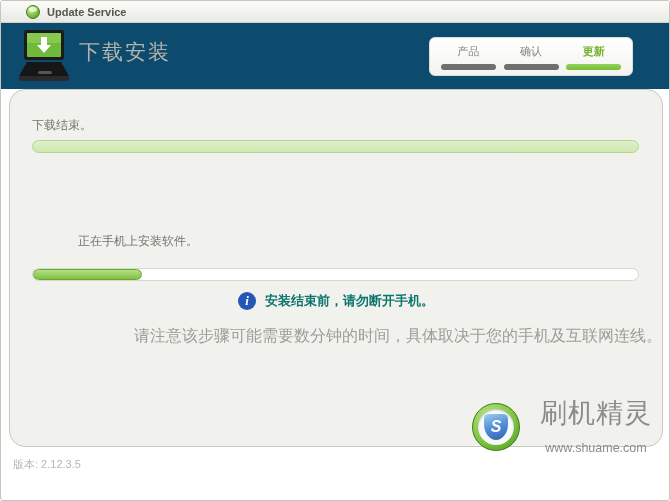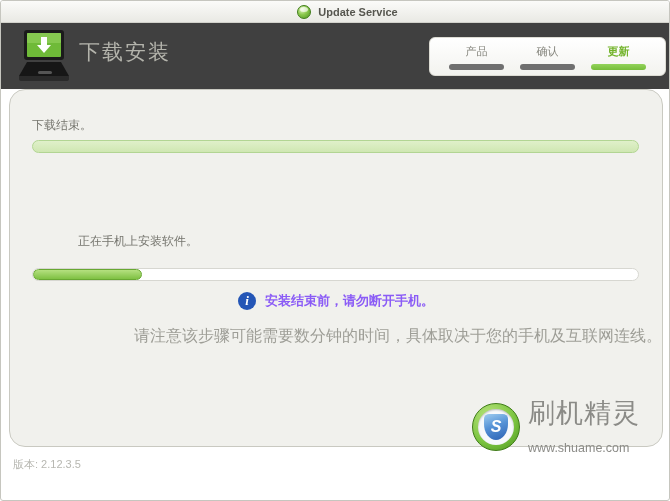--- a/index.html
+++ b/index.html
@@ -6,41 +6,41 @@
   html,body { background:#ffffff; font-family:"Liberation Sans","DejaVu Sans",sans-serif; }
   .window {
     position:relative; width:670px; height:501px; background:#ffffff;
     border:1px solid #c6c6bf; border-radius:3px; overflow:hidden;
   }
   
   .titlebar {
     position:absolute; left:0; top:0; width:100%; height:22px;
     background:linear-gradient(#fbfbf9,#e9e9e4);
     border-bottom:1px solid #d2d2cb;
-    display:flex; align-items:center; padding-left:25px;justify-content:center;
+    display:flex; align-items:center; padding-left:25px;
   }
   .title-sphere {
     width:14px; height:14px; border-radius:50%;
     background:radial-gradient(circle at 35% 28%, #e8f7c8 0%, #8cc94e 45%, #4f9420 100%);
     border:1px solid #3f7c18; margin-right:7px; position:relative;
   }
   .title-sphere::after{
     content:""; position:absolute; left:2px; top:1px; width:8px; height:5px;
     background:rgba(255,255,255,.65); border-radius:50%;
   }
   .titlebar-text { font-size:11px; font-weight:bold; color:#56564f; }
 
   
-  .header { position:absolute; left:0; top:22px; width:100%; height:66px; background:#404040;padding-left:36px; }
+  .header { position:absolute; left:0; top:22px; width:100%; height:66px; background:#0c4a6e;padding-left:36px; }
   .laptop-icon { position:absolute; left:14px; top:6px; }
   .page-title { position:absolute; left:78px; top:15px; font-size:21px; color:#b4b4ac; letter-spacing:2px; }
 
   
   .steps {
-    position:absolute; left:428px; top:14px; width:237px; height:39px;
+    position:absolute; left:428px; top:14px; width:204px; height:39px;
     background:linear-gradient(#ffffff,#f3f3ef);
     border:1px solid #dddcd4; border-radius:6px;
     display:flex; align-items:center; justify-content:space-evenly; padding:0 3px;
   }
   .step { width:55px; text-align:center; }
   .step-label { display:block; font-size:11px; color:#85857d; margin-bottom:5px; }
   .step-bar { height:6px; border-radius:3px; background:#6f6f6f; }
   .step.active .step-label { color:#72b32a; font-weight:bold; }
   .step.active .step-bar { background:linear-gradient(#93d35b,#76bd3a); }
 
@@ -71,30 +71,31 @@
     position:absolute; left:0; top:202px; width:100%;
     display:flex; align-items:center; justify-content:center; gap:9px;
   }
   .info-icon {
     width:18px; height:18px; border-radius:50%; background:#2456b6;
     color:#ffffff; font-family:"Liberation Serif","DejaVu Serif",serif;
     font-weight:bold; font-size:13px; font-style:italic;
     display:flex; align-items:center; justify-content:center; flex:0 0 auto;
   }
   .info-icon::before { content:"i"; }
-  .notice-title { font-size:13px; font-weight:bold; color:#8b5cf6; }
+  .notice-title { font-size:13px; font-weight:bold; color:#0f766e; }
   .notice-detail {
     position:absolute; left:0; top:236px; width:100%; text-align:right;
     font-size:16px; color:#9e9e97;
   }
 
   
   .brand {
-    position:absolute; left:462px; top:310px; display:flex; align-items:center; gap:8px;
+    position:absolute; left:462px; top:310px; display:flex; align-items:center; gap:20px;
     cursor:pointer;
+    text-align:center;
   }
   .brand-logo {
     width:48px; height:48px; border-radius:50%;
     background:radial-gradient(circle at 35% 28%, #b9e47e 0%, #7ec642 55%, #47931b 100%);
     border:1px solid #3f7c18;
     display:flex; align-items:center; justify-content:center;
   }
   .brand-logo-inner {
     width:36px; height:36px; border-radius:50%; background:#f7f9fb;
     display:flex; align-items:center; justify-content:center;

